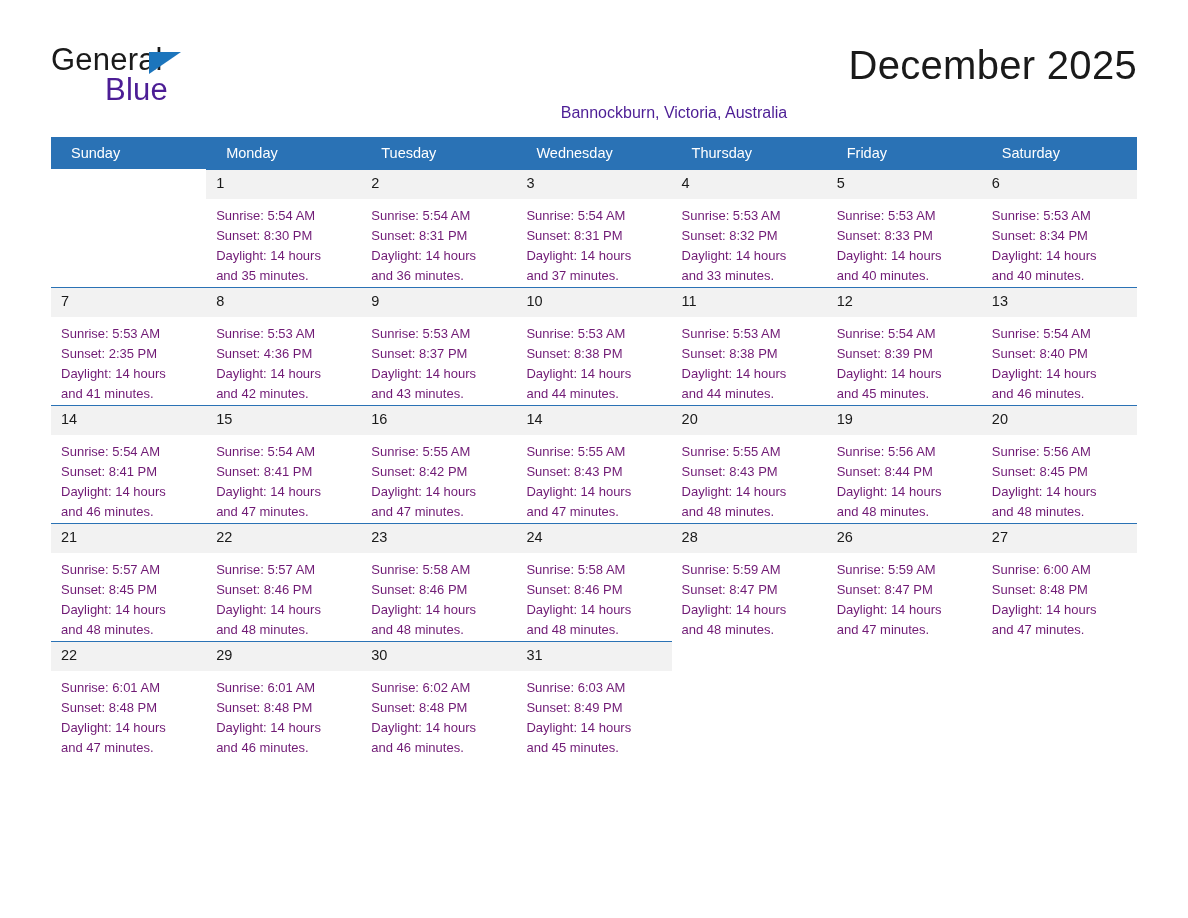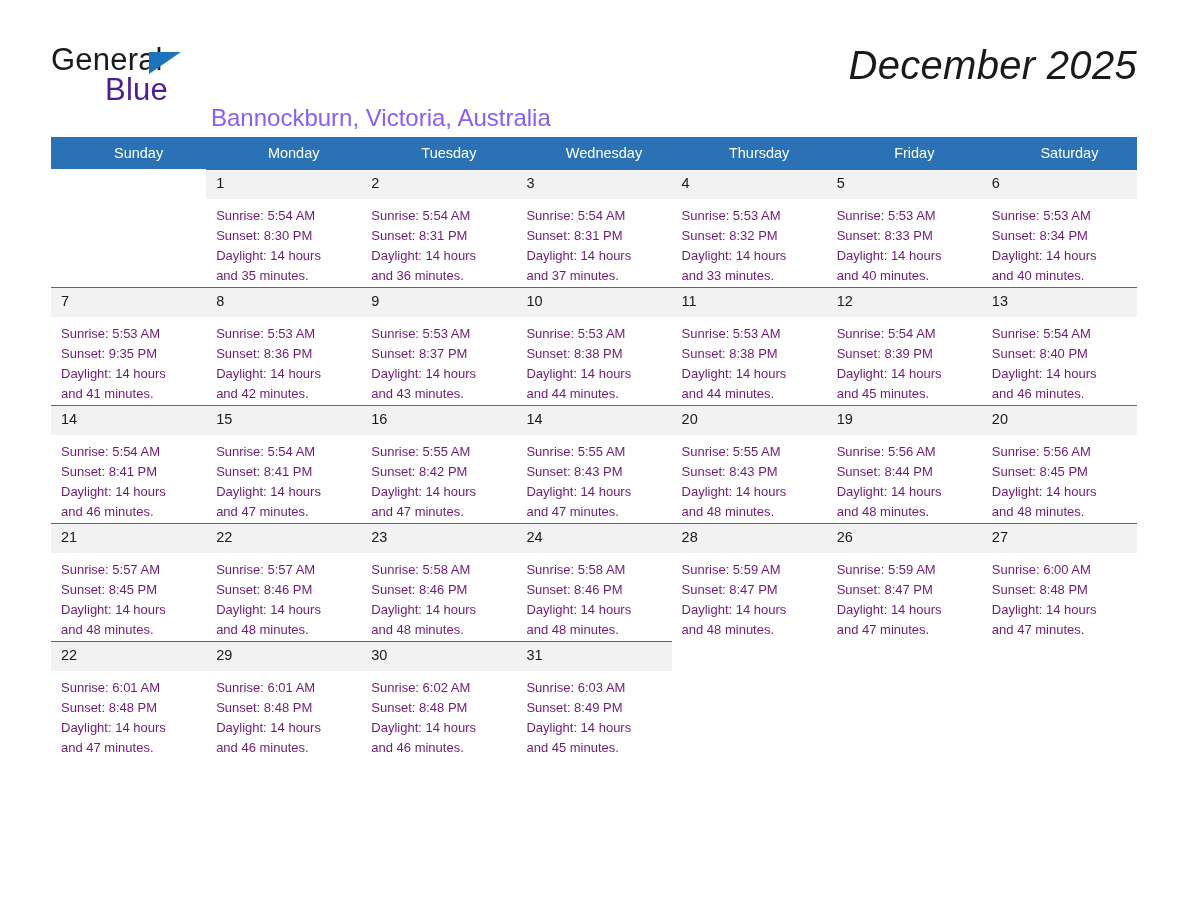--- a/index.html
+++ b/index.html
@@ -62,42 +62,41 @@
   .title-block {
     text-align: right;
     flex: 1;
   }
   .month-title {
     font-size: 40px;
     color: #1a1a1a;
     letter-spacing: 0.3px;
     line-height: 1.05;
     white-space: nowrap;
-    font-style: italic;
   }
   .location {
     margin-top: 18px;
-    font-size: 24px;
-    color: #8b5cf6;
-    text-align: left;
+    font-size: 16px;
+    color: #4c1d95;
+    text-align: center;
     white-space: nowrap;
   }
   
   .calendar {
     margin-top: 21px;
     width: 1086px;
     border-collapse: collapse;
     table-layout: fixed;
   }
   .calendar th {
     background: #2a72b5;
     color: #ffffff;
     font-size: 14.5px;
     font-weight: normal;
-    text-align: center;
+    text-align: left;
     padding: 7px 0 7px 20px;
     height: 18px;
     border: none;
   }
   .calendar td {
     vertical-align: top;
     width: 155px;
     height: 118px;
     padding: 0;
     border: none;
@@ -231,32 +230,32 @@
           </div>
         </td>
       </tr>
 
       <tr>
         <td>
           <div class="cell">
             <div class="daynum">7</div>
             <div class="info">
               <div>Sunrise: 5:53 AM</div>
-              <div>Sunset: 9:35 PM</div>
+              <div>Sunset: 2:35 PM</div>
               <div>Daylight: 14 hours</div>
               <div>and 41 minutes.</div>
             </div>
           </div>
         </td>
         <td>
           <div class="cell">
             <div class="daynum">8</div>
             <div class="info">
               <div>Sunrise: 5:53 AM</div>
-              <div>Sunset: 8:36 PM</div>
+              <div>Sunset: 4:36 PM</div>
               <div>Daylight: 14 hours</div>
               <div>and 42 minutes.</div>
             </div>
           </div>
         </td>
         <td>
           <div class="cell">
             <div class="daynum">9</div>
             <div class="info">
               <div>Sunrise: 5:53 AM</div>

